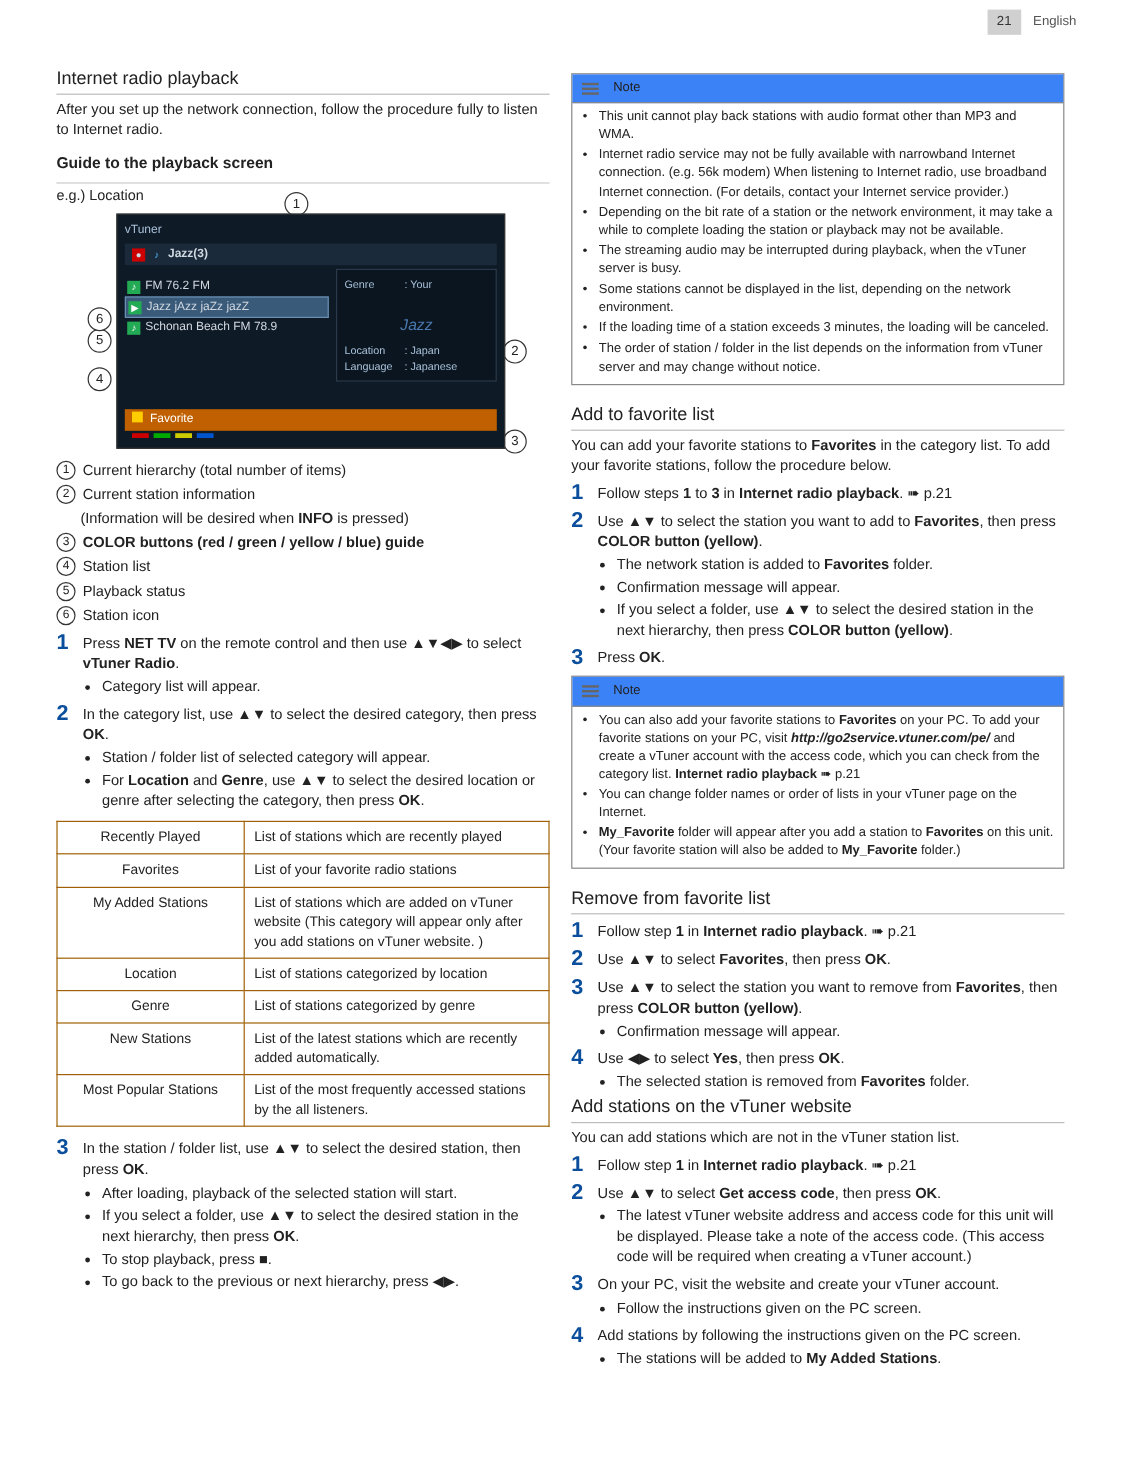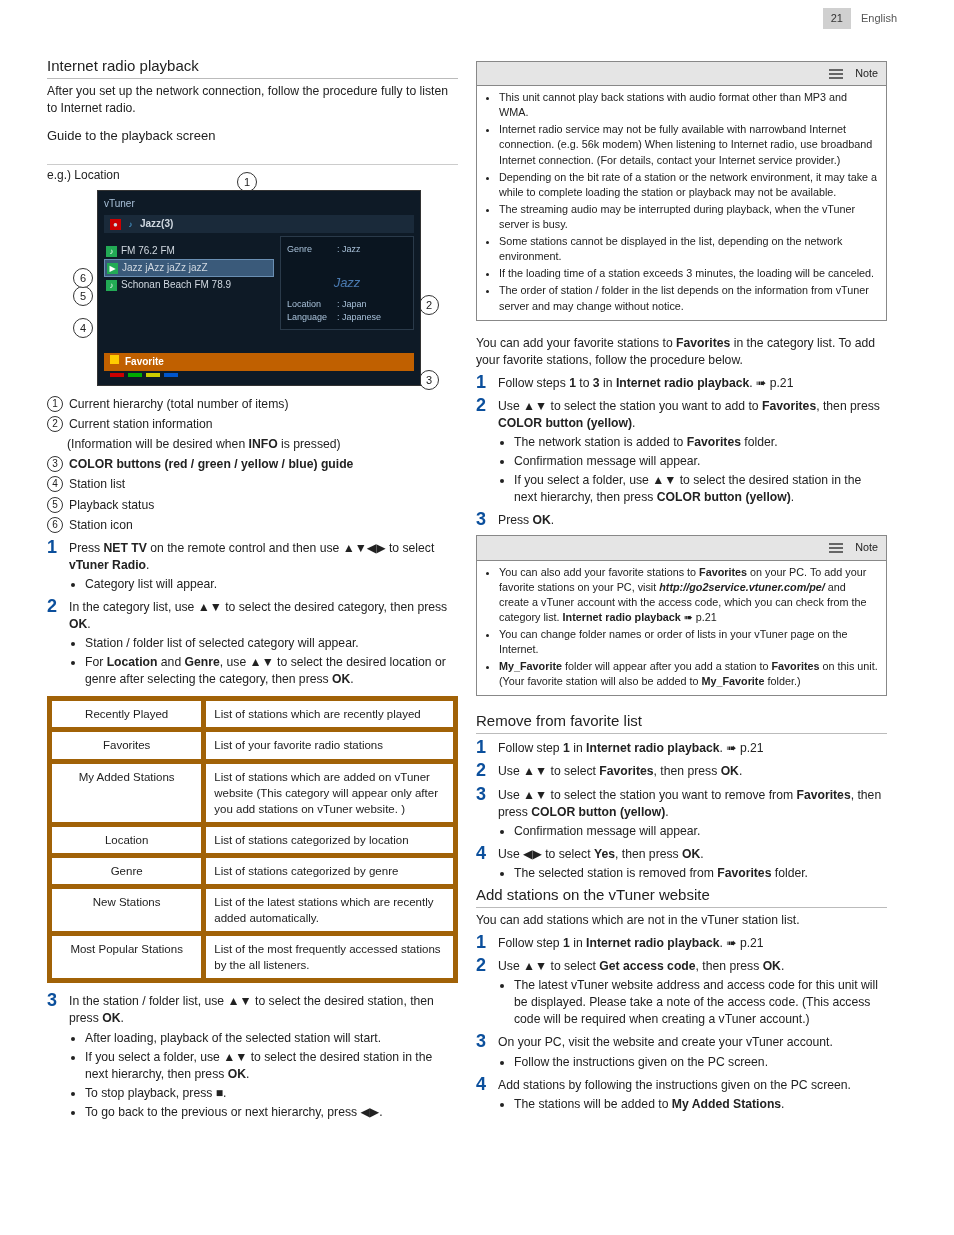--- a/index.html
+++ b/index.html
@@ -2,54 +2,54 @@
 <html><head>
 <meta charset="utf-8">
 <style>
   body { margin:0; background:#fff; font-family: Arial, Helvetica, sans-serif; color:#222; font-size:12.2px; line-height:1.4; }
   .page { width:927px; height:1235px; position:relative; }
   .header { position:absolute; top:8px; right:30px; display:flex; align-items:center; gap:10px; font-size:11px; color:#555;}
   .header .pagenum { background:#d0d0d0; padding:3px 8px; color:#333;}
   .columns { position:absolute; top:55px; left:47px; right:40px; display:flex; gap:18px;}
   .col { flex:1; min-width:0; }
   h2 { font-size:15px; font-weight:normal; margin:0 0 4px 0; border-bottom:1px solid #bbb; padding-bottom:2px; }
-  h3 { font-size:13px; font-weight:normal; margin:10px 0 2px 0; border-bottom:1px solid #ccc; padding-bottom:19px;}
+  h3 { font-size:13px; font-weight:bold; margin:10px 0 2px 0; border-bottom:1px solid #ccc; padding-bottom:7px;}
   .sub { font-size:12px; margin:2px 0 6px 0;}
   p { margin:3px 0;}
   .numstep { display:flex; margin:4px 0 2px 0;}
   .numstep .n { color:#0b4f9c; font-weight:bold; font-size:18px; width:22px; flex-shrink:0; line-height:1;}
   .numstep .t { flex:1; padding-top:2px;}
   ul.bullets { margin:2px 0 2px 38px; padding:0;}
   ul.bullets li { margin:2px 0; list-style:disc;}
   .circled { display:inline-block; width:14px; height:14px; border:1px solid #333; border-radius:50%; text-align:center; font-size:10px; line-height:14px; margin-right:6px;}
   .legend-row { display:flex; margin:3px 0; }
   .legend-row .t { flex:1;}
   table.cat { border-collapse:collapse; width:100%; margin:8px 0;}
-  table.cat td { border:5px solid #a16207; padding:5px 8px; vertical-align:top; font-size:11.5px;}
+  table.cat td { border:1px solid #a16207; padding:5px 8px; vertical-align:top; font-size:11.5px;}
   table.cat td.c1 { width:38%; text-align:center;}
   .notebox { border:1px solid #888; margin:6px 0 14px 0; font-size:10.8px;}
-  .notebox .nh { display:flex; align-items:center; gap:8px; padding:4px 8px; border-bottom:1px solid #888; background:#e5e5e5;justify-content:flex-end;}
+  .notebox .nh { display:flex; align-items:center; gap:8px; padding:4px 8px; border-bottom:1px solid #888; background:#3b82f6;}
   .notebox .nh .icon { width:18px; height:14px; display:inline-block; }
   .notebox .nh .icon svg { width:18px; height:14px;}
   .notebox ul { margin:4px 8px 6px 22px; padding:0;}
   .notebox ul li { margin:2px 0; list-style:disc;}
   b { font-weight:bold;}
 
   
   .tvshot { margin:6px 0 10px 30px; position:relative; width:360px;}
   .tvframe { width:310px; background:#0e1a26; border:1px solid #333; padding:6px; color:#d0d8e0; font-size:10px; position:relative; margin-left:20px;}
   .tvframe .topbar { display:flex; align-items:center; gap:6px; margin-bottom:4px;}
   .tvframe .toptext { color:#a8c0d8; font-size:10px;}
   .tvframe .jazzbox { display:flex; align-items:center; gap:4px; background:#1a2a3a; padding:2px 6px; margin-bottom:2px;}
   .callout { position:absolute; width:18px; height:18px; border:1px solid #333; border-radius:50%; text-align:center; font-size:11px; line-height:18px; background:#fff;}
   .row { display:flex; align-items:center; gap:4px; padding:1px 2px;}
   .row.sel { background:#3a5a7a; border:1px solid #6a8fb3;}
   .icon-sm { width:11px; height:11px; display:inline-block; text-align:center; font-size:8px; line-height:11px;}
   .rightpanel { position:absolute; right:6px; top:45px; width:120px; background:#0a1520; border:1px solid #2a3a4a; padding:6px; font-size:9px; color:#a8c0d8;}
-  .favbar { background:#c06000; color:#fff; text-align:left; padding:2px 6px; font-size:10px; display:flex; gap:6px; margin-top:60px;font-weight:bold;}
+  .favbar { background:#c06000; color:#fff; text-align:left; padding:2px 6px; font-size:10px; display:flex; gap:6px; margin-top:60px;}
   .favbar .sq { width:9px; height:9px; background:#ffcc00; display:inline-block;}
   .colorbar { display:flex; gap:4px; padding:2px 6px;}
   .colorbar span{ width:14px; height:4px; display:inline-block;}
   .tvspacer { height:8px;}
 </style>
 </head>
 <body>
 
 <div class="page">
   <div class="header">
@@ -93,21 +93,21 @@
                 <span>Jazz jAzz jaZz jazZ</span>
               </div>
             <div class="row">
                 <span class="icon-sm" style="background:#2a5; color:#fff;">♪</span>
                 <span>Schonan Beach FM 78.9</span>
               </div>
           </div>
           <div class="rightpanel">
             <div style="display:flex;">
                 <span style="width:50px;">Genre</span>
-                <span>: Jazz</span>
+                <span>: Your</span>
               </div>
             <div style="text-align:center; margin:18px 0 6px; color:#4a7ab0; font-style:italic; font-size:13px;">Jazz</div>
             <div style="display:flex;">
                 <span style="width:50px;">Location</span>
                 <span>: Japan</span>
               </div>
             <div style="display:flex;">
                 <span style="width:50px;">Language</span>
                 <span>: Japanese</span>
               </div>
@@ -230,20 +230,21 @@
           <li>This unit cannot play back stations with audio format other than MP3 and WMA.</li>
           <li>Internet radio service may not be fully available with narrowband Internet connection. (e.g. 56k modem) When listening to Internet radio, use broadband Internet connection. (For details, contact your Internet service provider.)</li>
           <li>Depending on the bit rate of a station or the network environment, it may take a while to complete loading the station or playback may not be available.</li>
           <li>The streaming audio may be interrupted during playback, when the vTuner server is busy.</li>
           <li>Some stations cannot be displayed in the list, depending on the network environment.</li>
           <li>If the loading time of a station exceeds 3 minutes, the loading will be canceled.</li>
           <li>The order of station / folder in the list depends on the information from vTuner server and may change without notice.</li>
         </ul>
       </div>
 
+      <h2>Add to favorite list</h2>
       <p><span>You can add your favorite stations to </span><b>Favorites</b><span> in the category list. To add your favorite stations, follow the procedure below.</span></p>
 
       <div class="numstep">
           <span class="n">1</span>
           <span class="t"><span>Follow steps </span><b>1</b><span> to </span><b>3</b><span> in </span><b>Internet radio playback</b><span>. ➠ p.21</span></span>
         </div>
       <div class="numstep">
           <span class="n">2</span>
           <span class="t"><span>Use ▲▼ to select the station you want to add to </span><b>Favorites</b><span>, then press </span><b>COLOR button (yellow)</b><span>.</span></span>
         </div>

